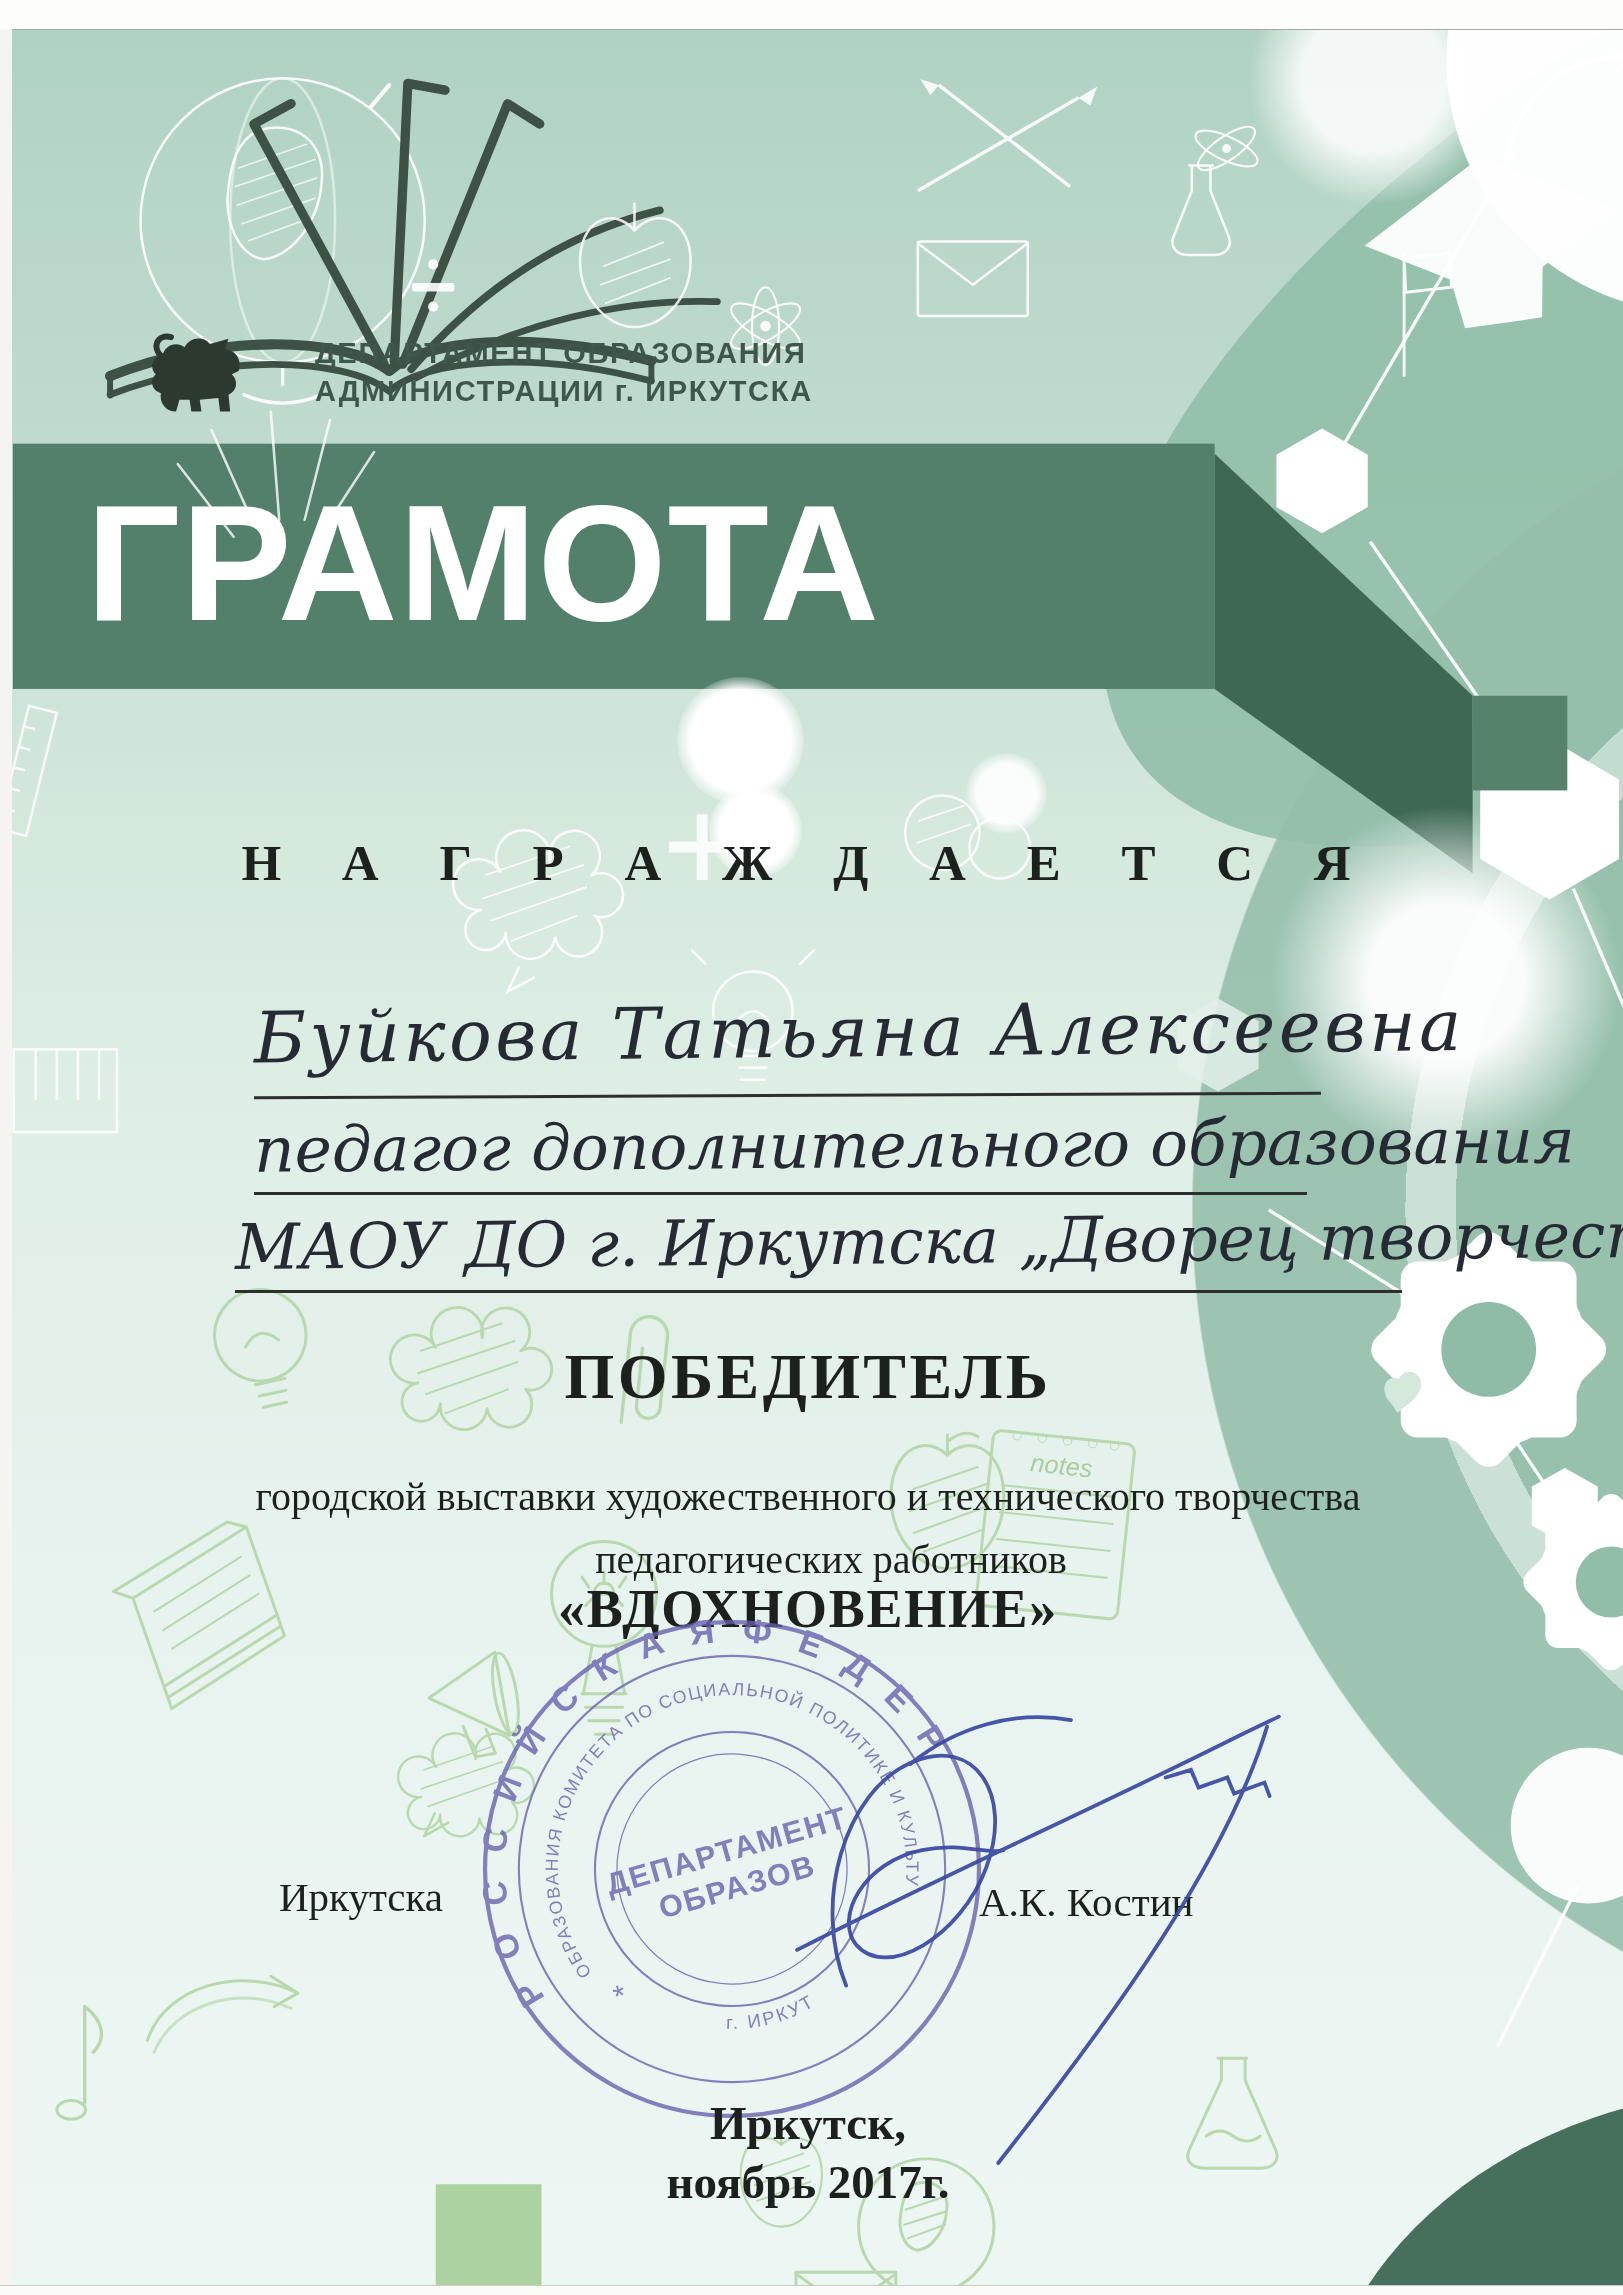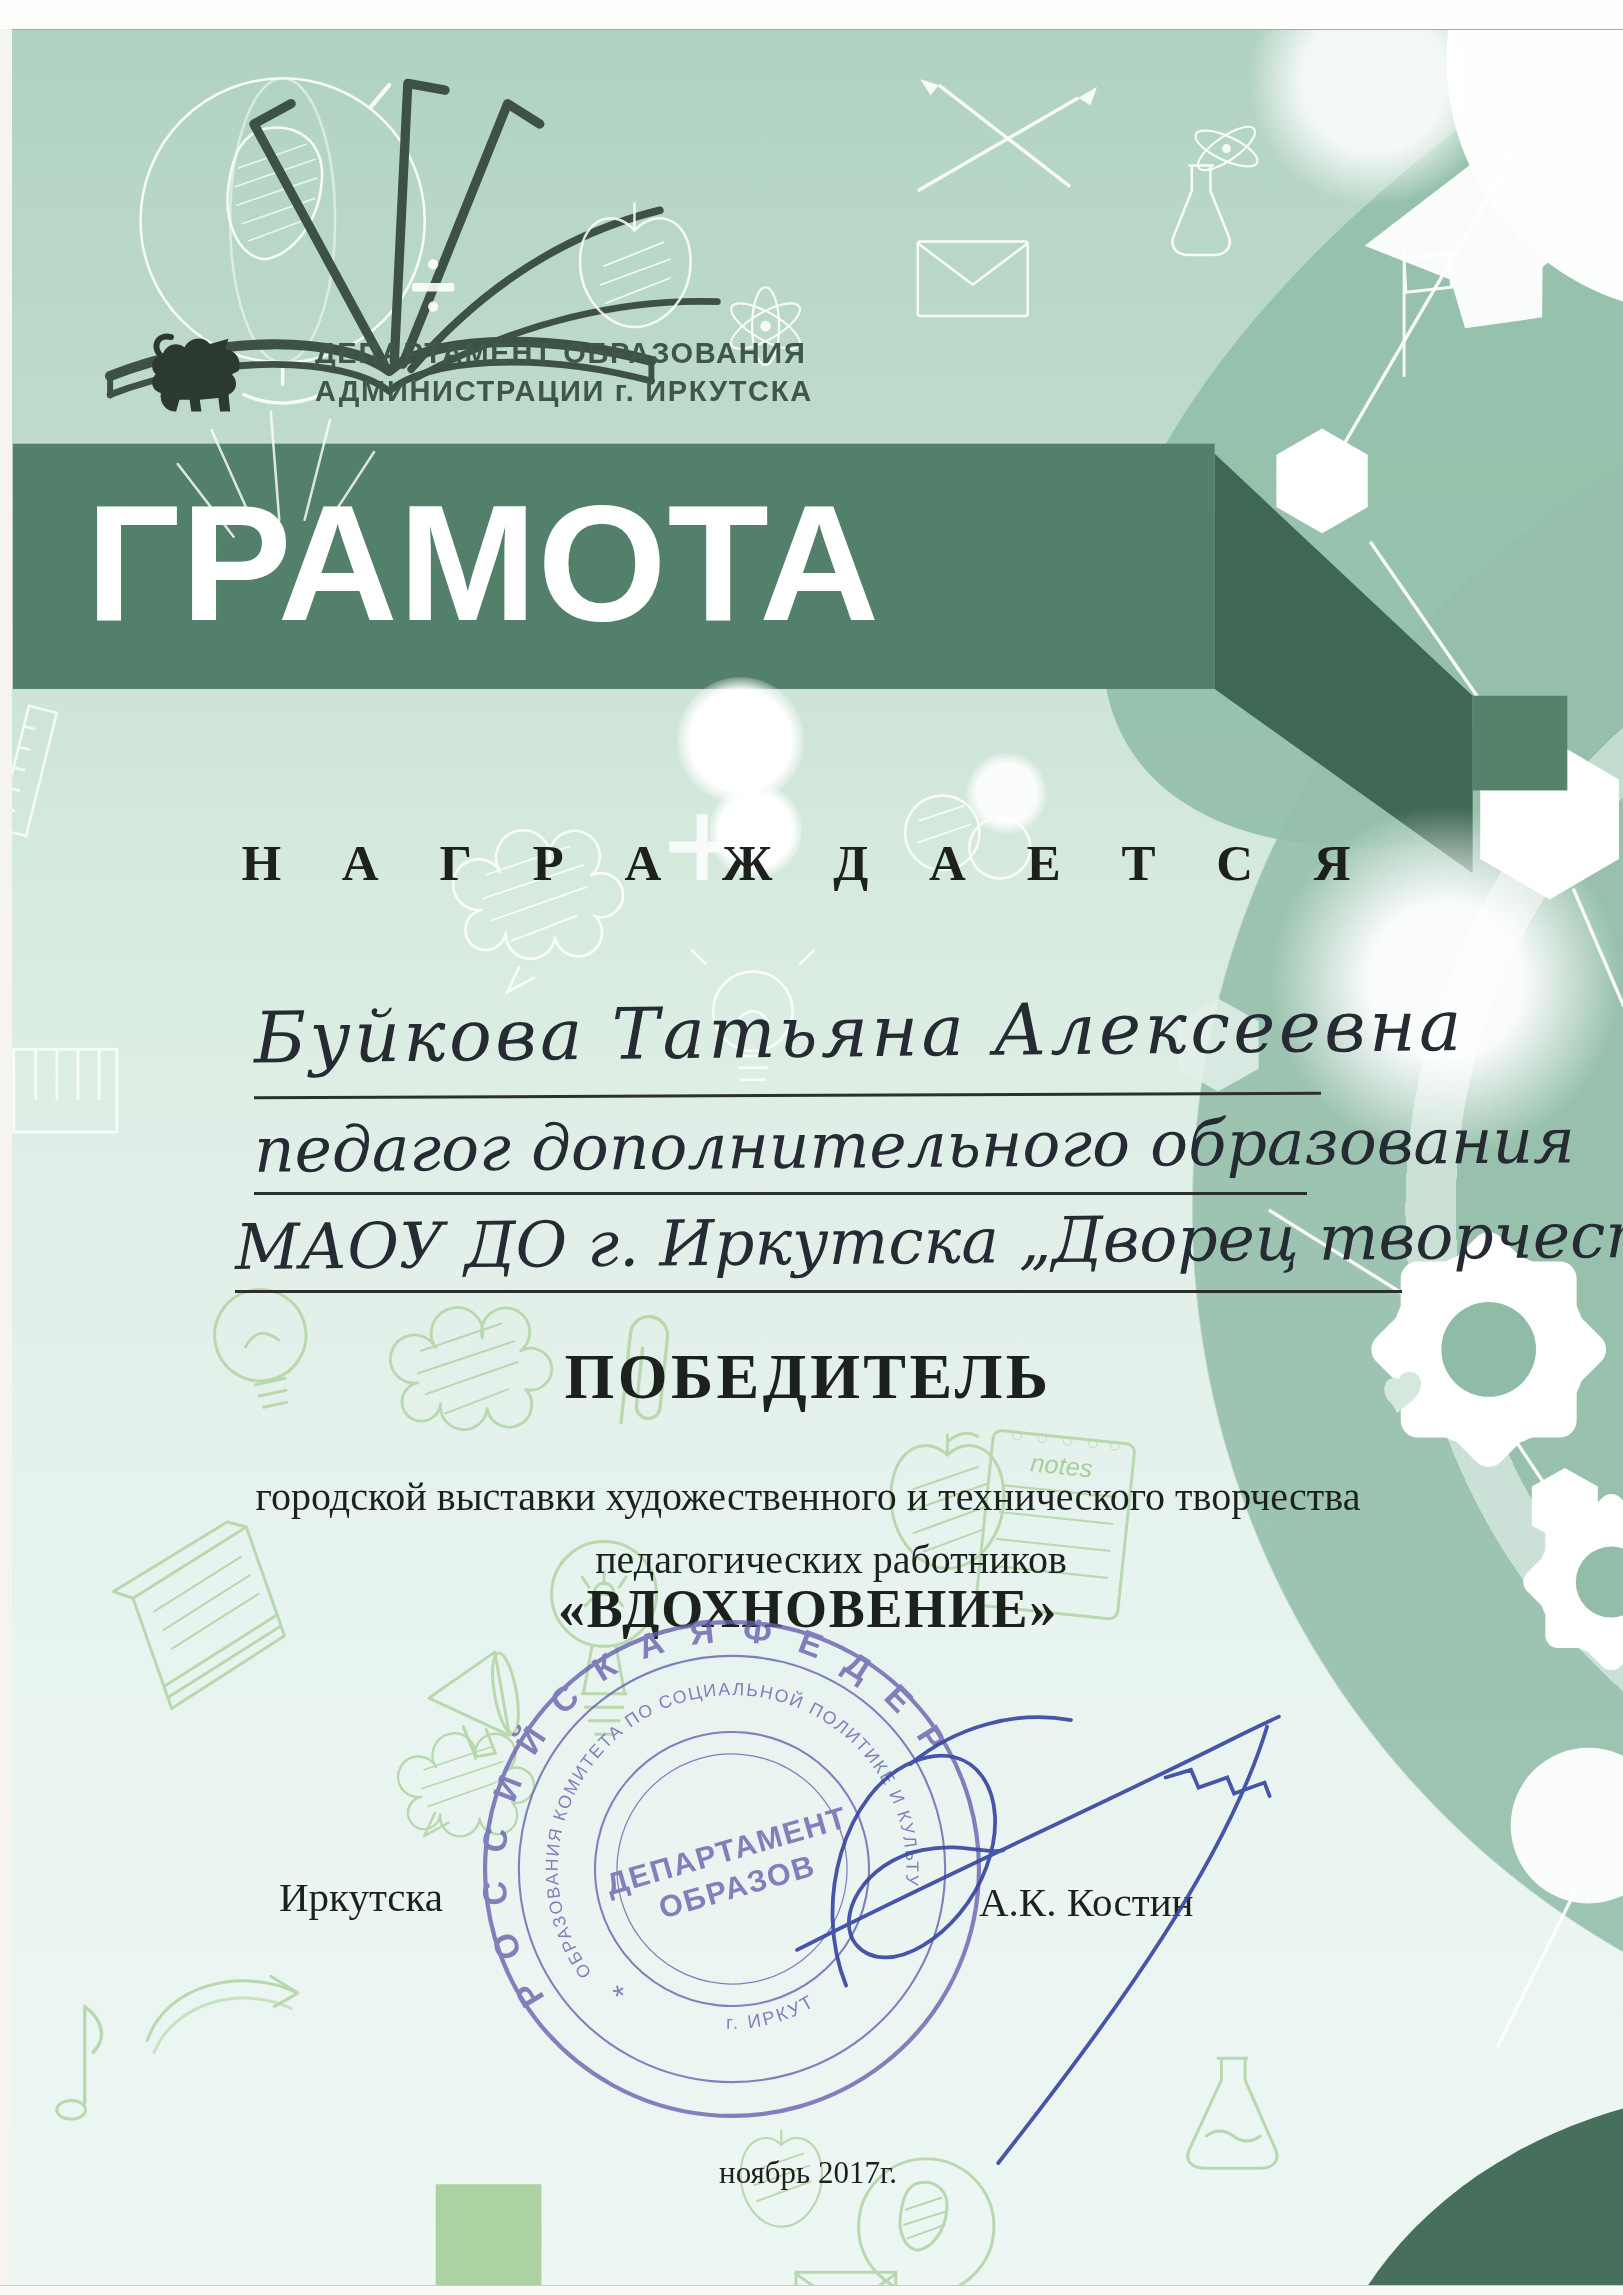--- a/index.html
+++ b/index.html
@@ -38,21 +38,21 @@
   #u1{left:254px;top:1094px;width:1067px;transform:rotate(-.25deg);}
   #u2{left:254px;top:1192px;width:1053px;}
   #u3{left:235px;top:1290px;width:1167px;}
   #winner{top:1340px;font-size:64px;font-weight:bold;letter-spacing:3.4px;}
   #ev1{top:1473px;font-size:40px;}
   #ev2{top:1536px;font-size:40px;padding-left:46px;}
   #evname{top:1578px;font-size:54px;font-weight:bold;letter-spacing:1.7px;}
   #signer-title{position:absolute;left:279px;top:1873px;font-size:41px;color:#1d211d;}
   #signer-name{position:absolute;left:979px;top:1878px;font-size:41px;color:#1d211d;}
   #city{top:2096px;font-size:47px;font-weight:bold;}
-  #date{top:2155px;font-size:31px;font-weight:normal;}
+  #date{top:2155px;font-size:47px;font-weight:bold;}
   
   #strip-top{position:absolute;left:0;top:0;width:1624px;height:29px;background:#fdfdfc;
     border-bottom:1.7px solid #a8a8a4;}
   #strip-left{position:absolute;left:0;top:29px;width:12px;bottom:0;background:#f5f4f0;}
   #strip-bottom{position:absolute;left:0;top:2285px;width:1624px;height:10px;background:#fafaf6;
     border-top:0.8px solid #c9cdc6;}
   svg text{font-family:"Liberation Sans",sans-serif;}
 </style>
 </head>
 <body>
@@ -340,19 +340,20 @@
   <svg class="abs" style="left:719px;top:1649px;opacity:.92;" width="643" height="541" viewBox="0 0 760 640">
     <g fill="none" stroke="#3a48a2" stroke-width="4.5" stroke-linecap="round">
       <path d="M 150,398 C 110,300 148,168 228,134 C 302,102 348,172 316,258 C 286,340 198,392 162,350 C 136,318 170,252 240,238 C 288,228 316,244 336,238"></path>
       <path d="M 92,356 C 260,270 440,190 600,110 C 620,100 645,88 662,80"></path>
       <path d="M 528,152 l 30,-9 l 9,21 l 34,-12 l 8,19 l 36,-13 l 6,16"></path>
       <path d="M 648,92 C 600,250 470,430 330,608"></path>
       <path d="M 226,136 C 280,92 350,72 416,84"></path>
     </g>
   </svg>
 
+  <div id="city" class="cen">Иркутск,</div>
   <div id="date" class="cen">ноябрь 2017г.</div>
 
   <div id="strip-top"></div>
   <div id="strip-left"></div>
   <div id="strip-bottom"></div>
 </div>
 
 
 </body></html>

